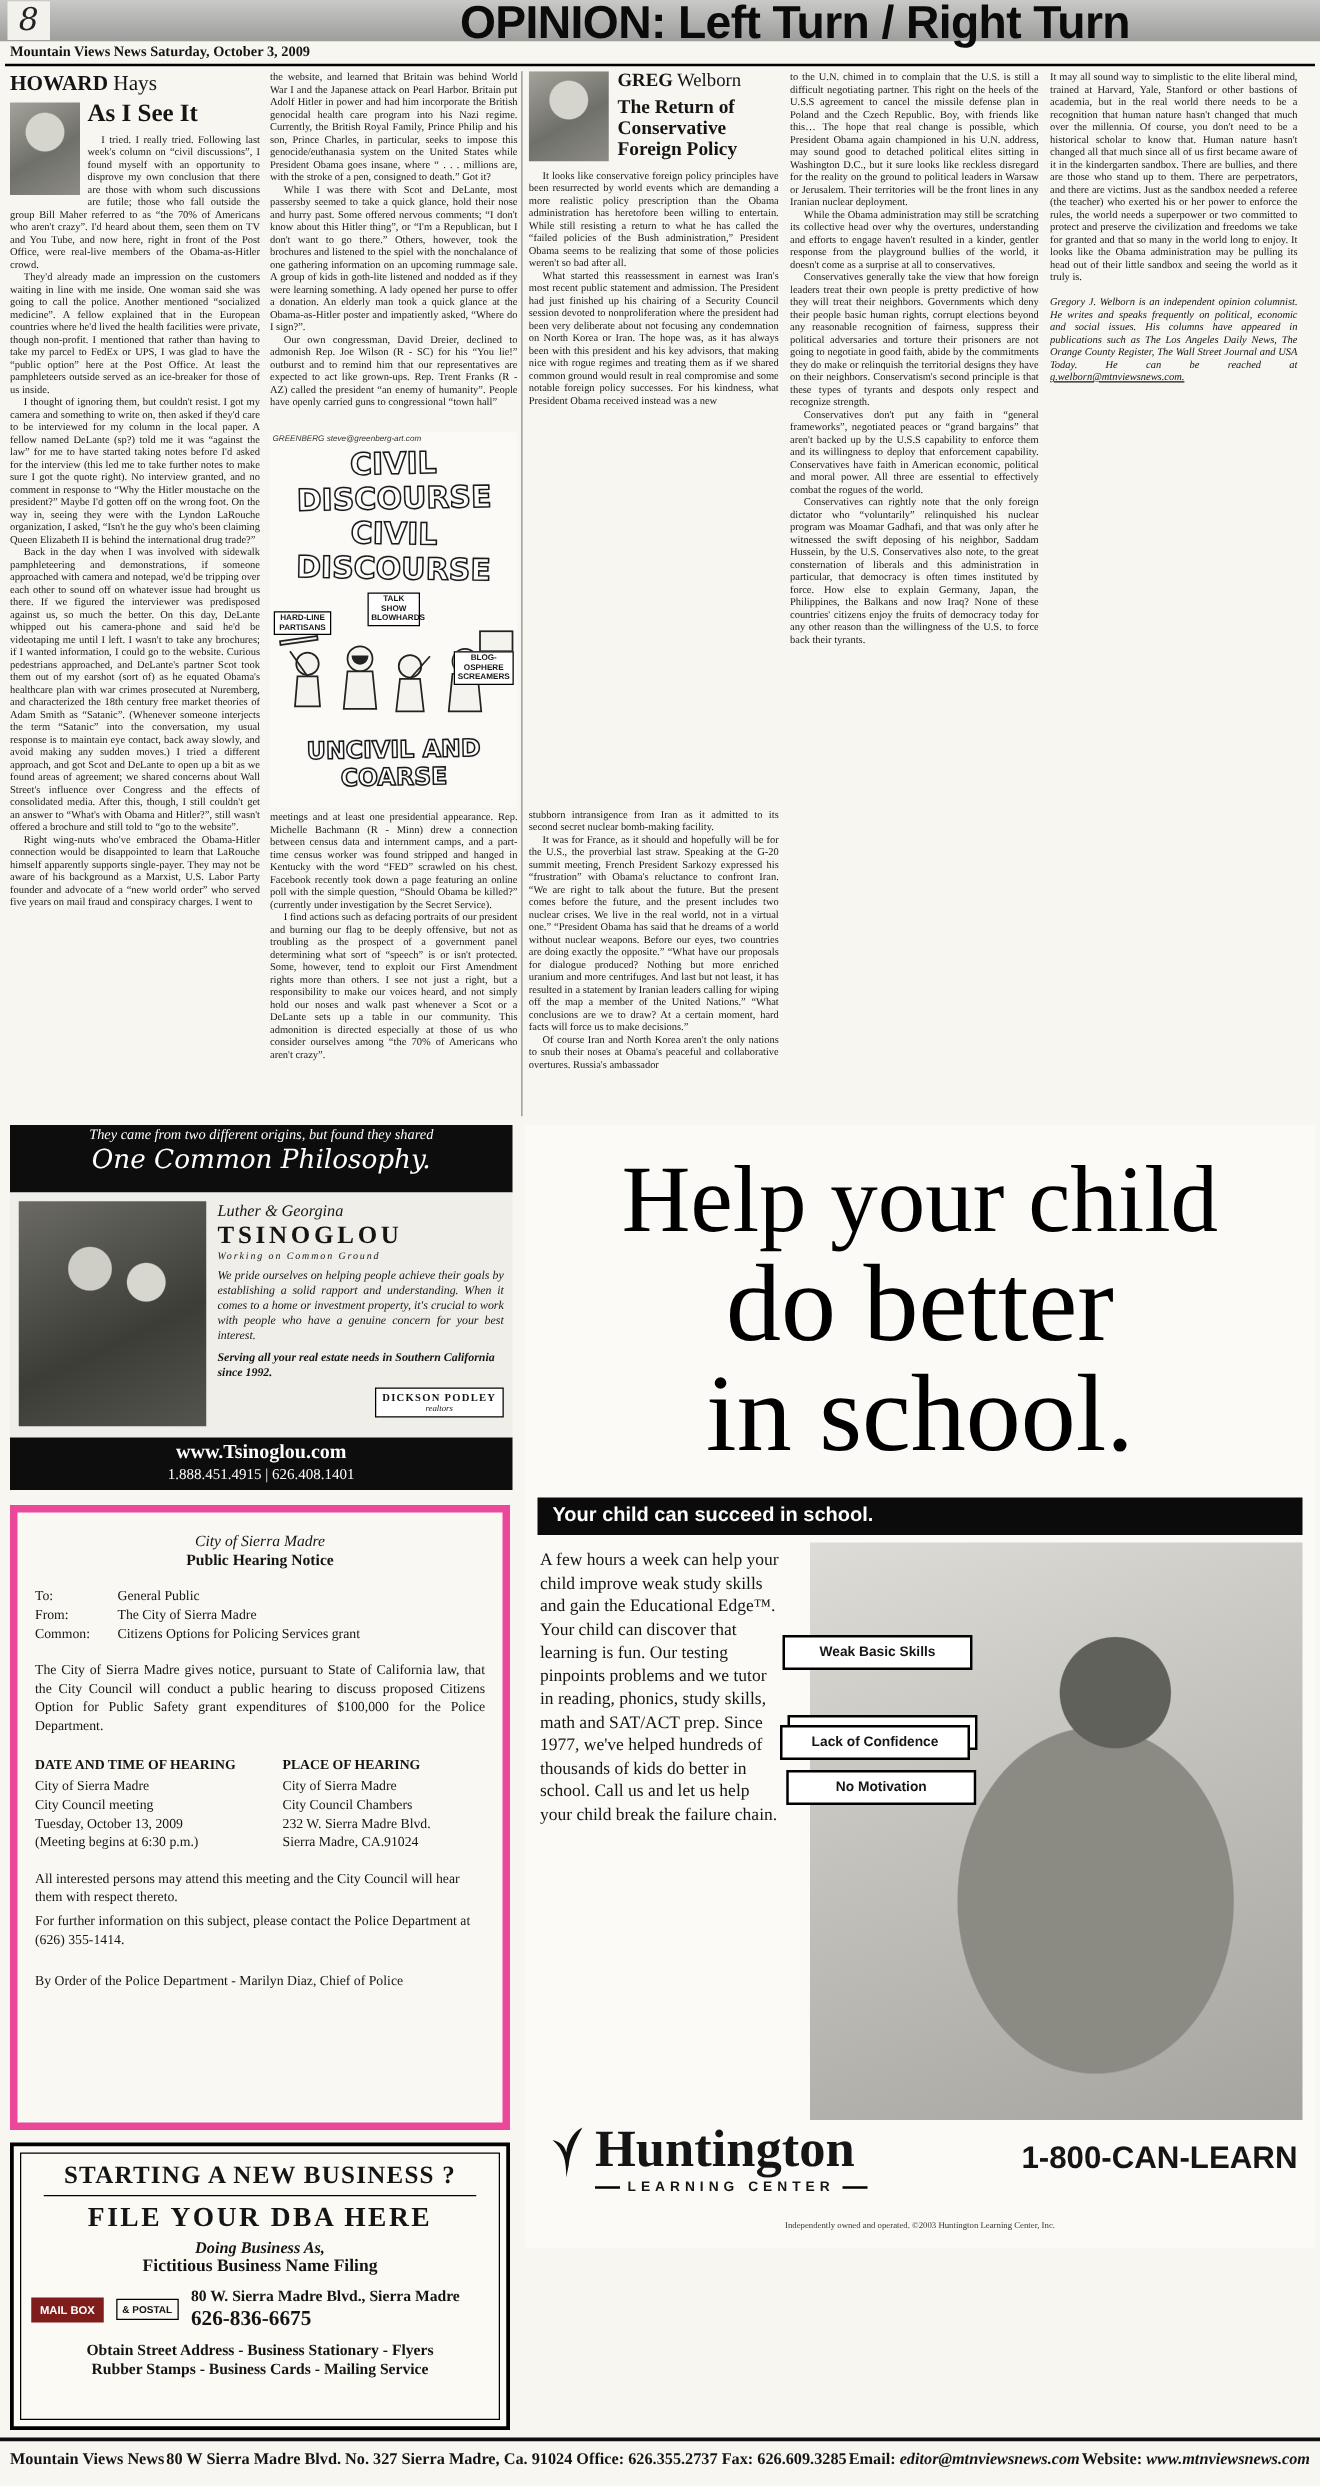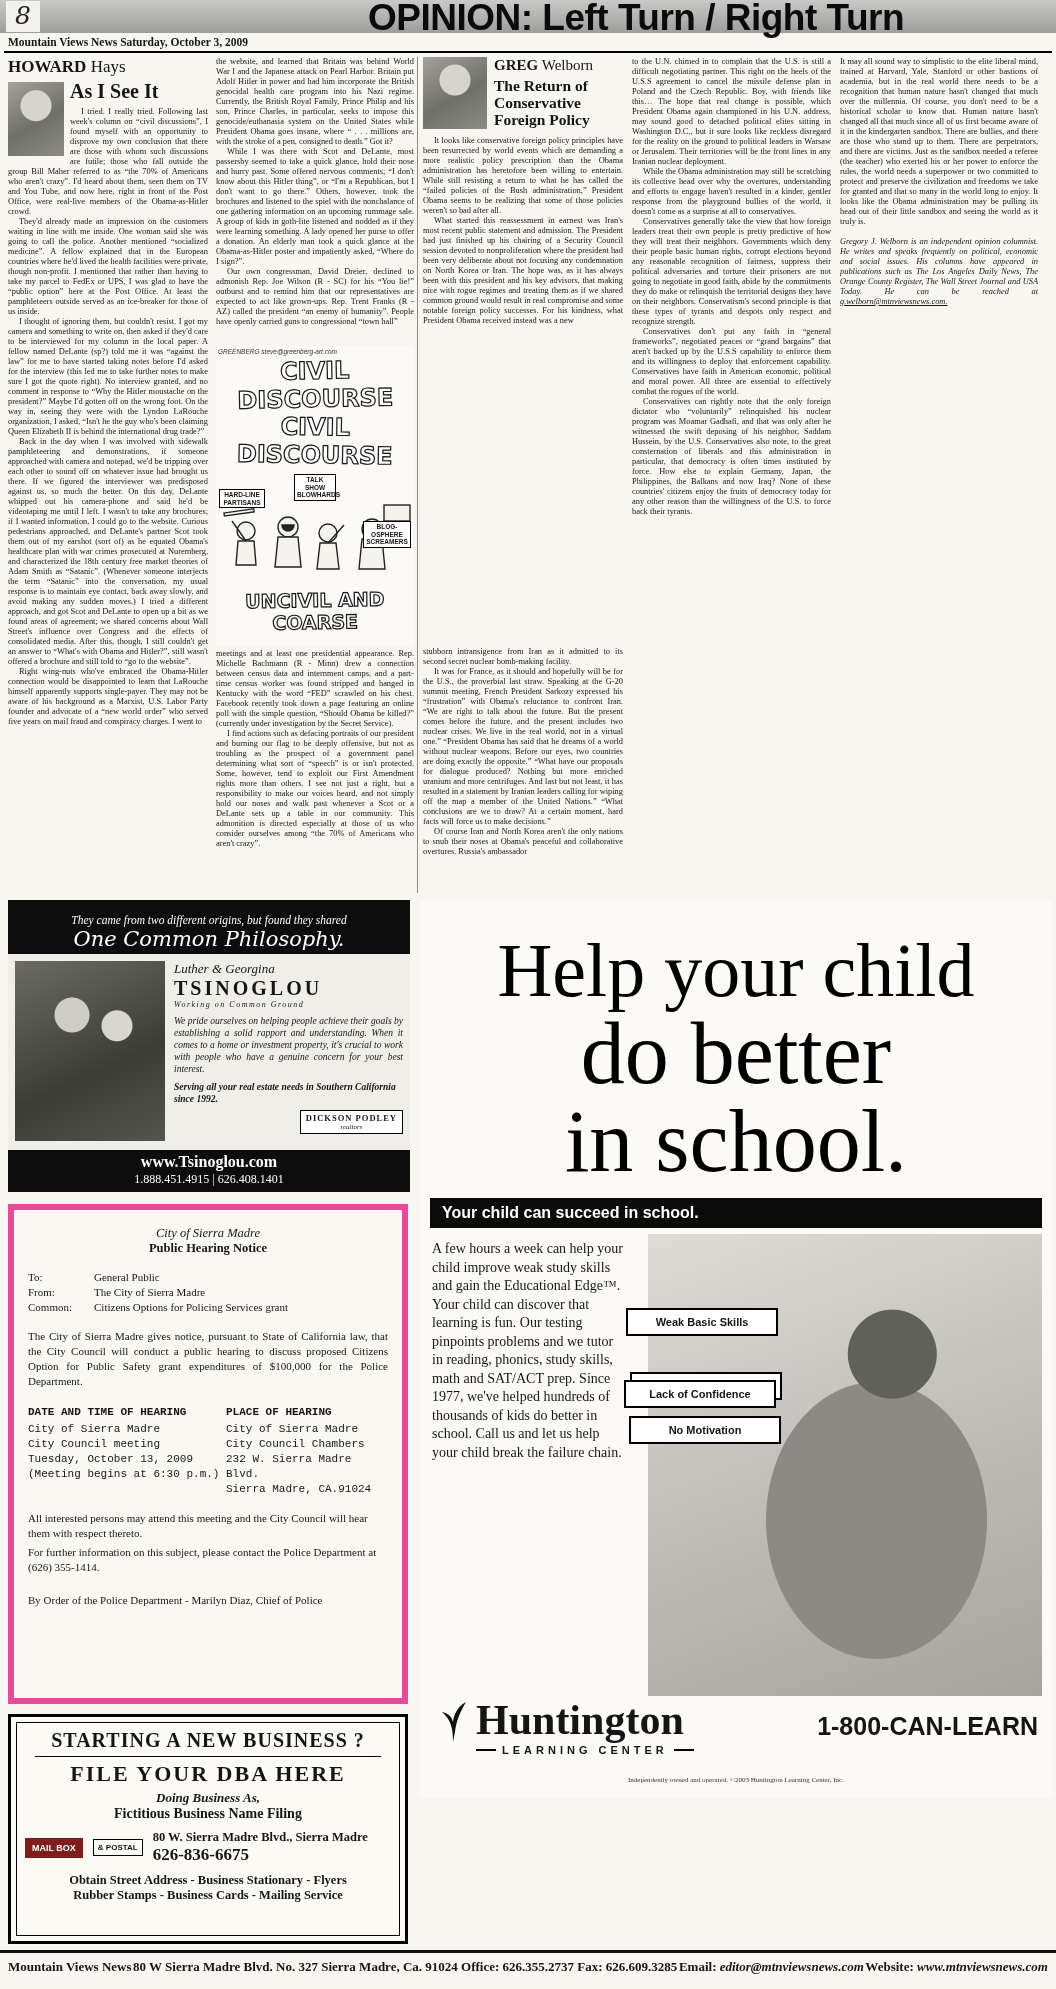--- a/index.html
+++ b/index.html
@@ -61,21 +61,21 @@
   .tl3 { font-size:19px; transform:rotate(-1deg); margin-top:2px; }
   .crowd { position:relative; height:118px; }
   .tag { position:absolute; background:#fff; border:1px solid #000; padding:1px 2px;
       font:bold 6.5px/7.5px "Liberation Sans", sans-serif; text-align:center; }
   .tag1 { left:3px; top:20px; width:46px; }
   .tag2 { left:78px; top:5px; width:42px; }
   .tag3 { right:3px; top:52px; width:48px; }
 
   
   .tsi { position:absolute; left:8px; top:900px; width:402px; height:292px; }
-  .tsi-top { height:54px; background:#0d0d0d; color:#fff; text-align:center; padding-top:14px; }
+  .tsi-top { height:54px; background:#0d0d0d; color:#fff; text-align:center; padding-top:2px; }
   .tsi-tag1 { font: italic 11.5px "Liberation Serif", serif; }
   .tsi-tag2 { font: italic 21px "DejaVu Serif", serif; margin-top:1px; }
   .tsi-mid { height:196px; background:#efeee8; display:flex; padding:7px; }
   .tsi-photo { width:150px; height:180px; flex:none;
       background: radial-gradient(circle at 38% 30%, #cfcec6 0 17px, rgba(0,0,0,0) 18px),
                   radial-gradient(circle at 68% 36%, #d8d7cf 0 15px, rgba(0,0,0,0) 16px),
                   linear-gradient(155deg,#6b6b64, #3d3d38 60%, #55554f); }
   .tsi-right { padding-left:9px; flex:1; }
   .tsi-names { font: italic 13px "Liberation Serif", serif; }
   .tsi-surname { font-weight:bold; font-size:20px; letter-spacing:3px; }
@@ -93,21 +93,21 @@
   
   .notice { position:absolute; left:8px; top:1204px; width:400px; height:500px;
       border:6px solid #ec4899; background:#f9f8f3; padding:16px 14px;
       font-size:11px; line-height:15px; }
   .nt-city { text-align:center; font-style:italic; font-size:12.5px; }
   .nt-head { text-align:center; font-weight:bold; font-size:12.5px; }
   .nt-rows { margin-top:14px; }
   .nt-row { display:flex; }
   .nt-label { width:66px; flex:none; }
   .nt-body { margin-top:14px; text-align:justify; }
-  .nt-cols { margin-top:16px; display:flex;font-family:Liberation Mono, monospace; }
+  .nt-cols { margin-top:16px; display:flex; }
   .nt-colL { width:55%; } .nt-colR { width:45%; }
   .nt-colhead { font-weight:bold; }
   .nt-lines { white-space:pre-line; margin-top:2px; }
   .nt-attend { margin-top:14px; }
   .nt-info { margin-top:4px; }
   .nt-order { margin-top:18px; }
 
   
   .dba { position:absolute; left:8px; top:1714px; width:400px; height:230px;
       border:3px solid #000; background:#fbfaf5; padding:5px; }
@@ -119,21 +119,21 @@
   .dba-l3 { font-weight:bold; font-size:14px; }
   .dba-row { display:flex; align-items:center; gap:10px; margin-top:8px; justify-content:flex-start; text-align:left; }
   .dba-mb { background:#7f1d1d; color:#fff; font:bold 9px/10px "Liberation Sans", sans-serif; padding:5px 7px; }
   .dba-mp { border:1px solid #000; font:bold 8px "Liberation Sans", sans-serif; padding:3px 4px; }
   .dba-addr { font-weight:bold; font-size:12.5px; }
   .dba-phone { font-weight:bold; font-size:17px; }
   .dba-svc { font-weight:bold; font-size:12.5px; margin-top:8px; }
 
   
   .hunt { position:absolute; left:420px; top:900px; width:632px; height:898px; background:#fbfaf6; }
-  .h-head { position:absolute; top:30px; left:0; width:100%; text-align:center;
+  .h-head { position:absolute; top:20px; left:0; width:100%; text-align:center;
       font-family:"Liberation Serif", serif; color:#000; }
   .h1a { font-size:76px; line-height:80px; }
   .h1b { font-size:88px; line-height:88px; }
   .h1c { font-size:88px; line-height:88px; }
   .h-bar { position:absolute; top:298px; left:10px; width:612px; height:30px; background:#0b0b0b;
       color:#fff; font:bold 16px/30px "Liberation Sans", sans-serif; padding-left:12px; }
   .h-body { position:absolute; top:340px; left:12px; width:192px; font-size:14px; line-height:18.5px; }
   .h-photo { position:absolute; top:334px; left:228px; width:394px; height:462px;
       background: radial-gradient(circle at 62% 26%, #61615b 0 44px, rgba(0,0,0,0) 45px),
                   radial-gradient(ellipse at 58% 62%, #8b8b84 0 110px, rgba(0,0,0,0) 111px),

